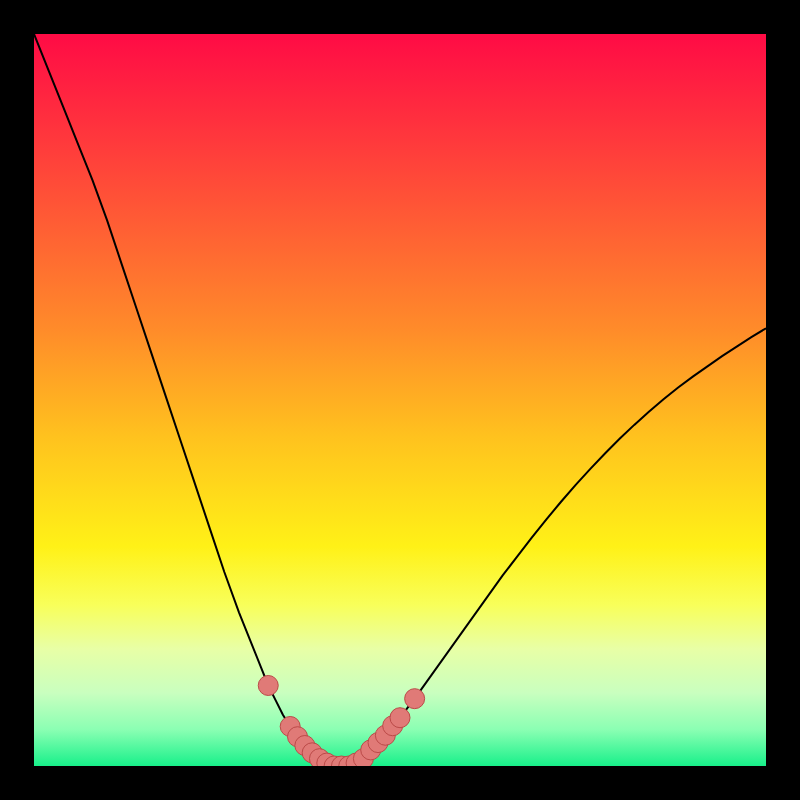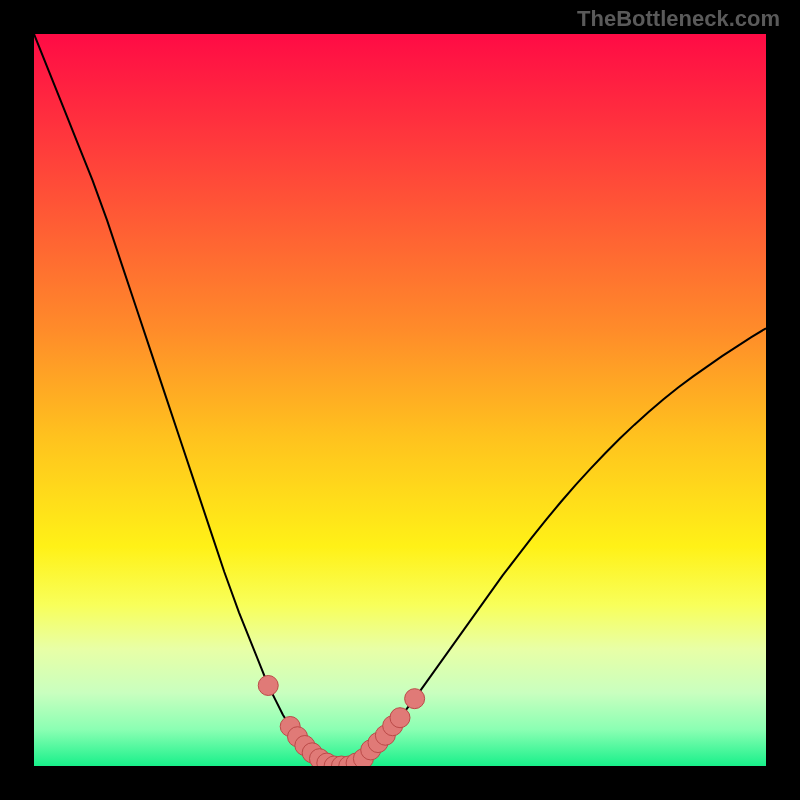--- a/index.html
+++ b/index.html
@@ -29,21 +29,20 @@
   }
   .plot-area svg {
     width: 100%;
     height: 100%;
     display: block;
   }
 </style>
 </head>
 <body>
 <div class="container">
-  <div class="watermark">TheBottleneck.com</div>
 
   <div class="plot-area">
     <svg viewBox="0 0 732 732" preserveAspectRatio="none">
       <defs>
 
         <linearGradient id="bg" x1="0" y1="0" x2="0" y2="1">
           <stop offset="0" stop-color="#ff0b45"></stop>
           <stop offset="0.10" stop-color="#ff2a3f"></stop>
           <stop offset="0.25" stop-color="#ff5a35"></stop>
           <stop offset="0.40" stop-color="#ff8a2a"></stop>

